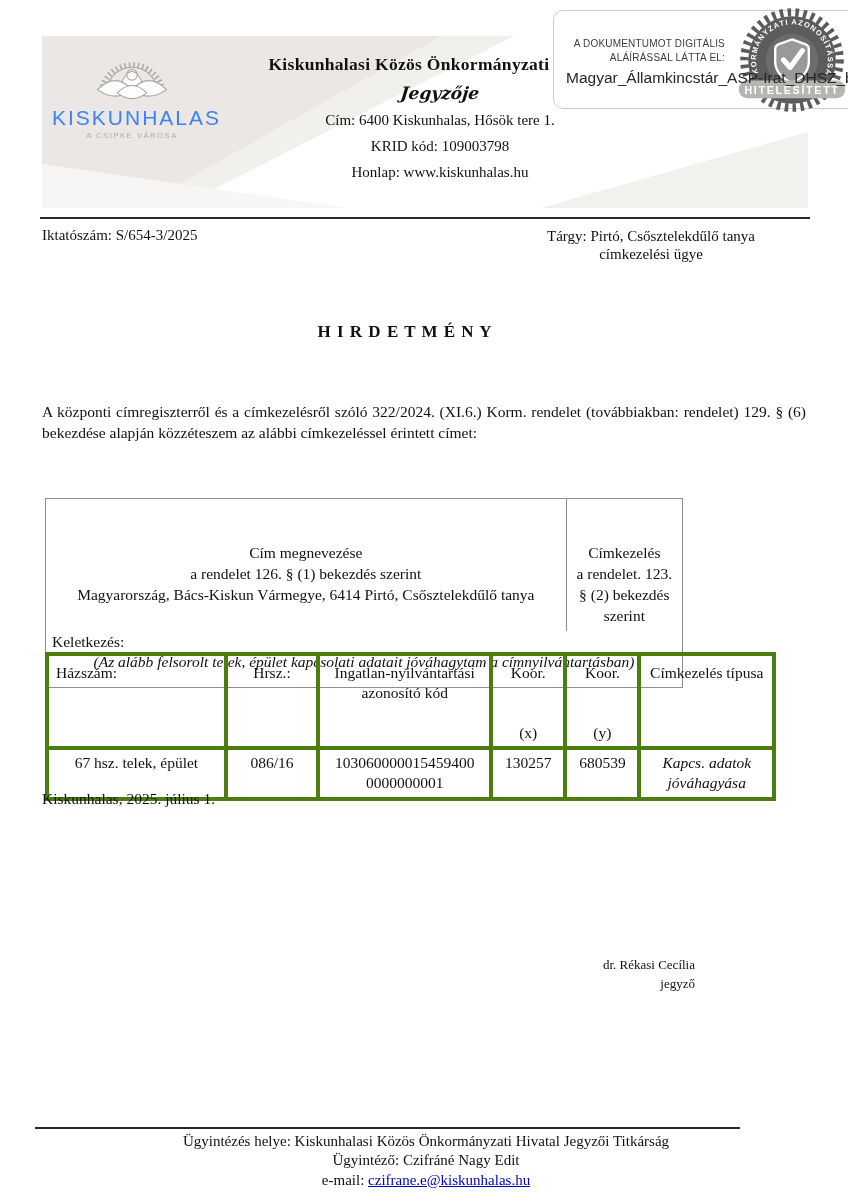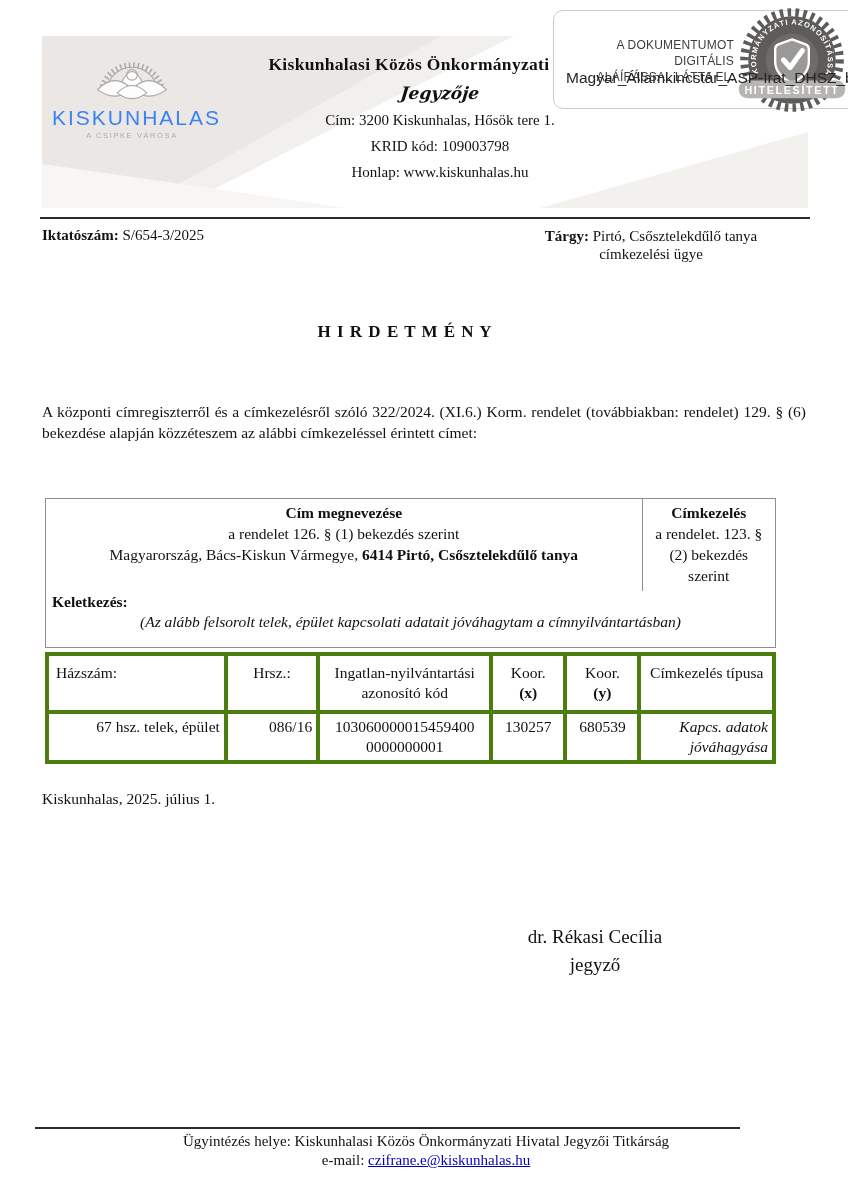--- a/index.html
+++ b/index.html
@@ -17,70 +17,70 @@
                 color:#aeaba7;margin-top:1px;text-align:center;}
   .lh-text{position:absolute;left:118px;top:18px;width:560px;text-align:center;}
   .office-name{font-size:17.5px;font-weight:bold;letter-spacing:.3px;}
   .office-role{font-size:17px;font-weight:bold;font-style:italic;margin-top:8px;
                font-family:"DejaVu Serif",serif;transform:skewX(-6deg);}
   .lh-line{font-size:15px;margin-top:9px;}
 
   
   .badge-card{position:absolute;left:553px;top:10px;width:330px;height:97px;background:#fff;
               border:1px solid #cccccc;border-radius:10px;}
-  .badge-label{position:absolute;left:20px;top:26px;width:160px;text-align:right;
-               font-family:"Liberation Sans",sans-serif;font-size:12px;line-height:1.35;
+  .badge-label{position:absolute;left:11px;top:26px;width:160px;text-align:right;
+               font-family:"Liberation Sans",sans-serif;font-size:10px;line-height:1.35;
                color:#3d3d3d;letter-spacing:.2px;}
   .badge-signer{position:absolute;left:12px;top:58px;width:330px;white-space:nowrap;
                 font-family:"Liberation Sans",sans-serif;font-size:15.5px;color:#262626;z-index:3;}
   .badge-seal{position:absolute;left:182px;top:-7px;width:112px;height:112px;z-index:2;}
 
   
   .rule-top{position:absolute;left:40px;top:217px;width:770px;height:2px;background:#2b2b2b;}
   .rule-bottom{position:absolute;left:35px;top:1127px;width:705px;height:2px;background:#2b2b2b;}
 
   
   .file-number{position:absolute;left:42px;top:227px;font-size:15px;}
   .subject{position:absolute;left:533px;top:227px;width:236px;text-align:center;
            font-size:15px;line-height:1.22;}
-  b, .bold{font-weight:bold;}
+  b, .bold{font-weight:normal;margin-top:40px;}
 
   
   .doc-title{position:absolute;left:42px;top:322px;width:726px;text-align:center;
              font-size:17px;font-weight:bold;letter-spacing:1px;}
   .body-par{position:absolute;left:42px;top:401px;width:764px;font-size:15.5px;
             line-height:1.38;text-align:justify;}
 
   
-  .addr-table{position:absolute;left:45px;top:498px;width:731px;border:1px solid #8f8f8f;
+  .addr-table{position:absolute;left:45px;top:498px;width:638px;border:1px solid #8f8f8f;
               box-sizing:border-box;font-size:15.5px;}
   .addr-row1{display:flex;min-height:88px;}
   .addr-left{width:81.7%;box-sizing:border-box;padding:4px 6px;text-align:center;line-height:1.35;}
   .addr-right{width:18.3%;box-sizing:border-box;border-left:1px solid #8f8f8f;
               padding:4px 5px;text-align:center;line-height:1.35;}
   .addr-row2{padding:2px 6px 10px 6px;min-height:56px;box-sizing:border-box;}
   .origin-note{text-align:center;font-style:italic;margin-top:2px;}
 
   
   .parcel-table{position:absolute;left:45px;top:652px;width:731px;border-collapse:collapse;
                 font-size:15.5px;}
   .parcel-table th,.parcel-table td{border:4px solid #4d7c0f;padding:3px 4px;
                 font-weight:normal;vertical-align:top;line-height:1.3;}
   .parcel-table th{text-align:center;height:44px;vertical-align:top;padding-top:7px;}
   .th-left{text-align:left !important;padding-left:7px !important;}
-  .td-left{text-align:right;padding-left:7px;}
+  .td-left{text-align:center;padding-left:7px;}
   .td-center{text-align:center;}
   .td-italic{font-style:italic;}
   .col-hazszam{width:24.6%;} .col-hrsz{width:12.7%;} .col-kod{width:23.8%;}
   .col-x{width:10.2%;} .col-y{width:10.2%;} .col-tipus{width:18.5%;}
 
   
   .dateline{position:absolute;left:42px;top:790px;font-size:15.5px;}
-  .signature{position:absolute;left:495px;top:923px;width:200px;text-align:center;
-             font-size:19px;line-height:1.45;}
+  .signature{position:absolute;left:495px;top:956px;width:200px;text-align:right;
+             font-size:13px;line-height:1.45;}
 
   
   .footer{position:absolute;left:0;top:1131px;width:820px;text-align:center;
           font-size:15px;line-height:1.22;}
   .footer div{margin-top:1px;margin-left:32px;}
   .email-link{color:#0000bb;text-decoration:underline;cursor:pointer;}
 </style>
 </head>
 <body>
 
@@ -104,21 +104,21 @@
         <path d="M 102,58 Q 80,36 60,58 Q 80,74 102,58 Z" fill="#fdfdfd" stroke="#aaa7a3" stroke-width="1.4"></path>
         <path d="M 42,62 Q 60,44 78,62 Q 60,76 42,62 Z" fill="#fdfdfd" stroke="#aaa7a3" stroke-width="1.4"></path>
       </svg>
       <div class="logo-name">KISKUNHALAS</div>
       <div class="logo-tagline">A CSIPKE VÁROSA</div>
     </div>
 
     <div class="lh-text">
       <div class="office-name">Kiskunhalasi Közös Önkormányzati Hivatal</div>
       <div class="office-role">Jegyzője</div>
-      <div class="lh-line">Cím: 3200 Kiskunhalas, Hősök tere 1.</div>
+      <div class="lh-line">Cím: 6400 Kiskunhalas, Hősök tere 1.</div>
       <div class="lh-line">KRID kód: 109003798</div>
       <div class="lh-line">Honlap: www.kiskunhalas.hu</div>
     </div>
   </div>
 
   <div class="badge-card">
     <div class="badge-label">
       <div>A DOKUMENTUMOT DIGITÁLIS</div>
       <div>ALÁÍRÁSSAL LÁTTA EL:</div>
     </div>
@@ -219,18 +219,19 @@
   <div class="dateline">Kiskunhalas, 2025. július 1.</div>
 
   <div class="signature">
     <div>dr. Rékasi Cecília</div>
     <div>jegyző</div>
   </div>
 
   <div class="rule-bottom"></div>
   <div class="footer">
     <div>Ügyintézés helye: Kiskunhalasi Közös Önkormányzati Hivatal Jegyzői Titkárság</div>
+    <div>Ügyintéző: Czifráné Nagy Edit</div>
     <div>
       <span>e-mail: </span><a class="email-link">czifrane.e@kiskunhalas.hu</a>
     </div>
   </div>
 
 </div>
 
 </body></html>

